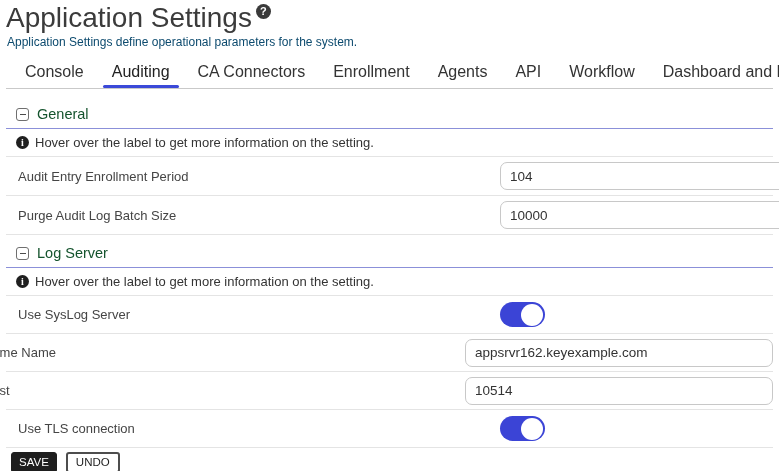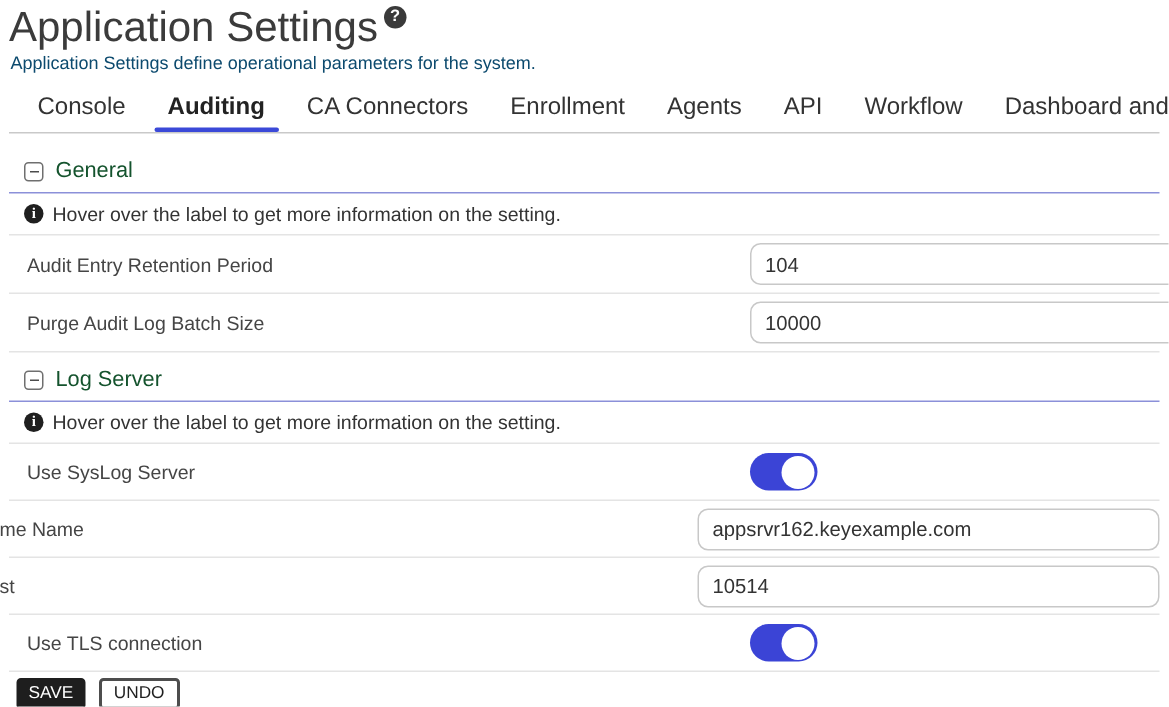--- a/index.html
+++ b/index.html
@@ -27,21 +27,21 @@
   
   .tabbar {
     display: flex; align-items: flex-end;
     border-bottom: 1px solid #c9c9c9;
     margin-top: 8px; padding-left: 5px;
   }
   .tab {
     padding: 6px 14px 7px 14px; font-size: 16px; color: #333;
     position: relative; cursor: pointer; white-space: nowrap;
   }
-  .tab.active { font-weight: bold; color: #222; }
+  .tab.active { font-weight: normal; color: #222; }
   .tab.active::after {
     content: ""; position: absolute; left: 5px; right: 5px; bottom: 0;
     height: 3.5px; border-radius: 3px; background: #3b49d8;
   }
 
   
   .section-header {
     display: flex; align-items: center; gap: 8px;
     padding: 5px 0 6px 10px; margin-top: 12px;
     border-bottom: 1px solid #8b90d9;
@@ -123,21 +123,21 @@
   <div class="section-header">
     <span class="collapse-box"></span>
     <span>General</span>
   </div>
   <div class="info-row">
     <span class="info-icon">i</span>
     <span>Hover over the label to get more information on the setting.</span>
   </div>
 
   <div class="form-row">
-    <div class="form-label">Audit Entry Retention Period</div>
+    <div class="form-label">Audit Entry Enrollment Period</div>
     <div class="form-control">
       <input class="text-input" type="text" value="104" style="">
     </div>
   </div>
   <div class="form-row">
     <div class="form-label">Purge Audit Log Batch Size</div>
     <div class="form-control">
       <input class="text-input" type="text" value="10000" style="">
     </div>
   </div>

